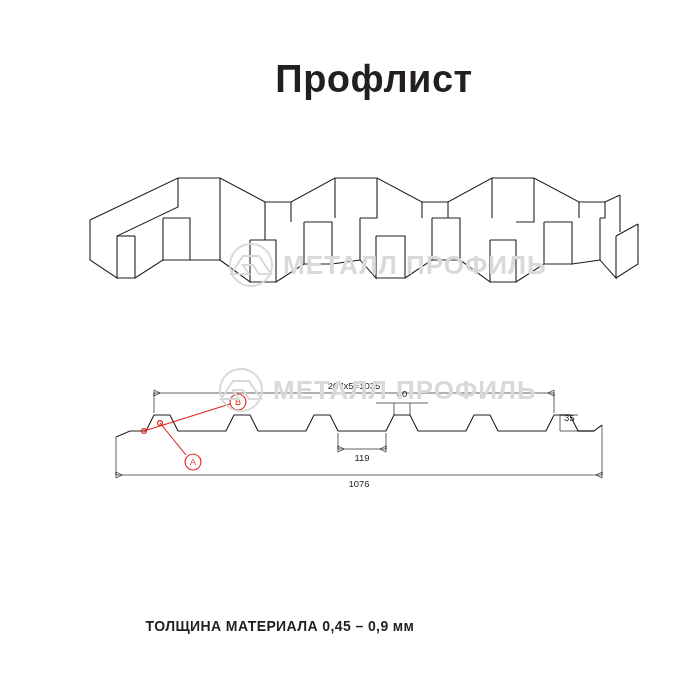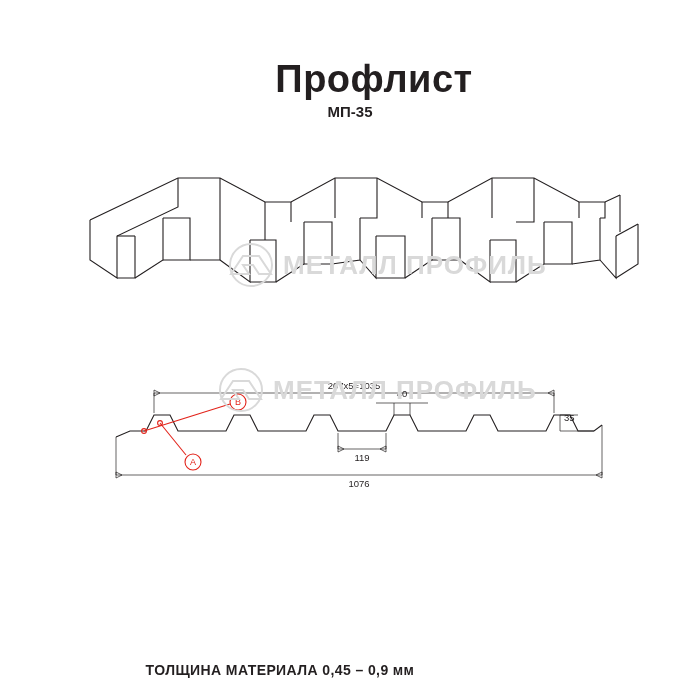--- a/index.html
+++ b/index.html
@@ -59,41 +59,39 @@
   .footer {
     position: absolute;
     top: 618px;
     left: 0;
     width: 560px;
     text-align: center;
     font-size: 14px;
     font-weight: bold;
     letter-spacing: 0.4px;
     color: #231f20;
-    margin-top: 44px;
   }
   svg { display: block; overflow: visible; }
   .ln { fill: none; stroke: #231f20; stroke-width: 1.1; stroke-linejoin: miter; stroke-linecap: butt; }
   .thin { fill: none; stroke: #231f20; stroke-width: 0.7; }
   .dim { fill: none; stroke: #231f20; stroke-width: 0.7; }
   .red { fill: none; stroke: #e2231a; stroke-width: 1.1; }
   .redtxt { fill: #e2231a; font-size: 9px; font-family: "Liberation Sans", sans-serif; }
   .dimtxt { fill: #231f20; font-size: 9.5px; font-family: "Liberation Sans", sans-serif; }
   .wm-text { fill: #d9d9d9; font-size: 26px; font-weight: bold; font-family: "Liberation Sans", sans-serif; letter-spacing: 1px; }
   .wm-shape { fill: none; stroke: #d9d9d9; stroke-width: 2; }
   .wm1 { position: absolute; top: 240px; left: 225px; }
   .wm2 { position: absolute; top: 365px; left: 215px; }
 </style>
 </head>
 <body>
 
 <div class="page">
 
   <div class="title">Профлист</div>
-  <div class="subtitle">МП-35</div>
 
   <div class="iso-wrap">
     <svg width="580" height="160" viewBox="0 0 580 160">
 
       <path class="ln" d="M30 60 L118 18 L160 18 L205 42 L231 42 L275 18 L317 18 L362 42 L388 42 L432 18 L474 18 L519 42 L545 42 L560 35"></path>
 
       <path class="ln" d="M30 60 L30 100 L57 118 L57 76 L118 47 L118 18"></path>
       <path class="ln" d="M57 76 L75 76"></path>
       <path class="ln" d="M57 118 L75 118 L75 76"></path>
       <path class="ln" d="M75 118 L103 100 L103 58"></path>

